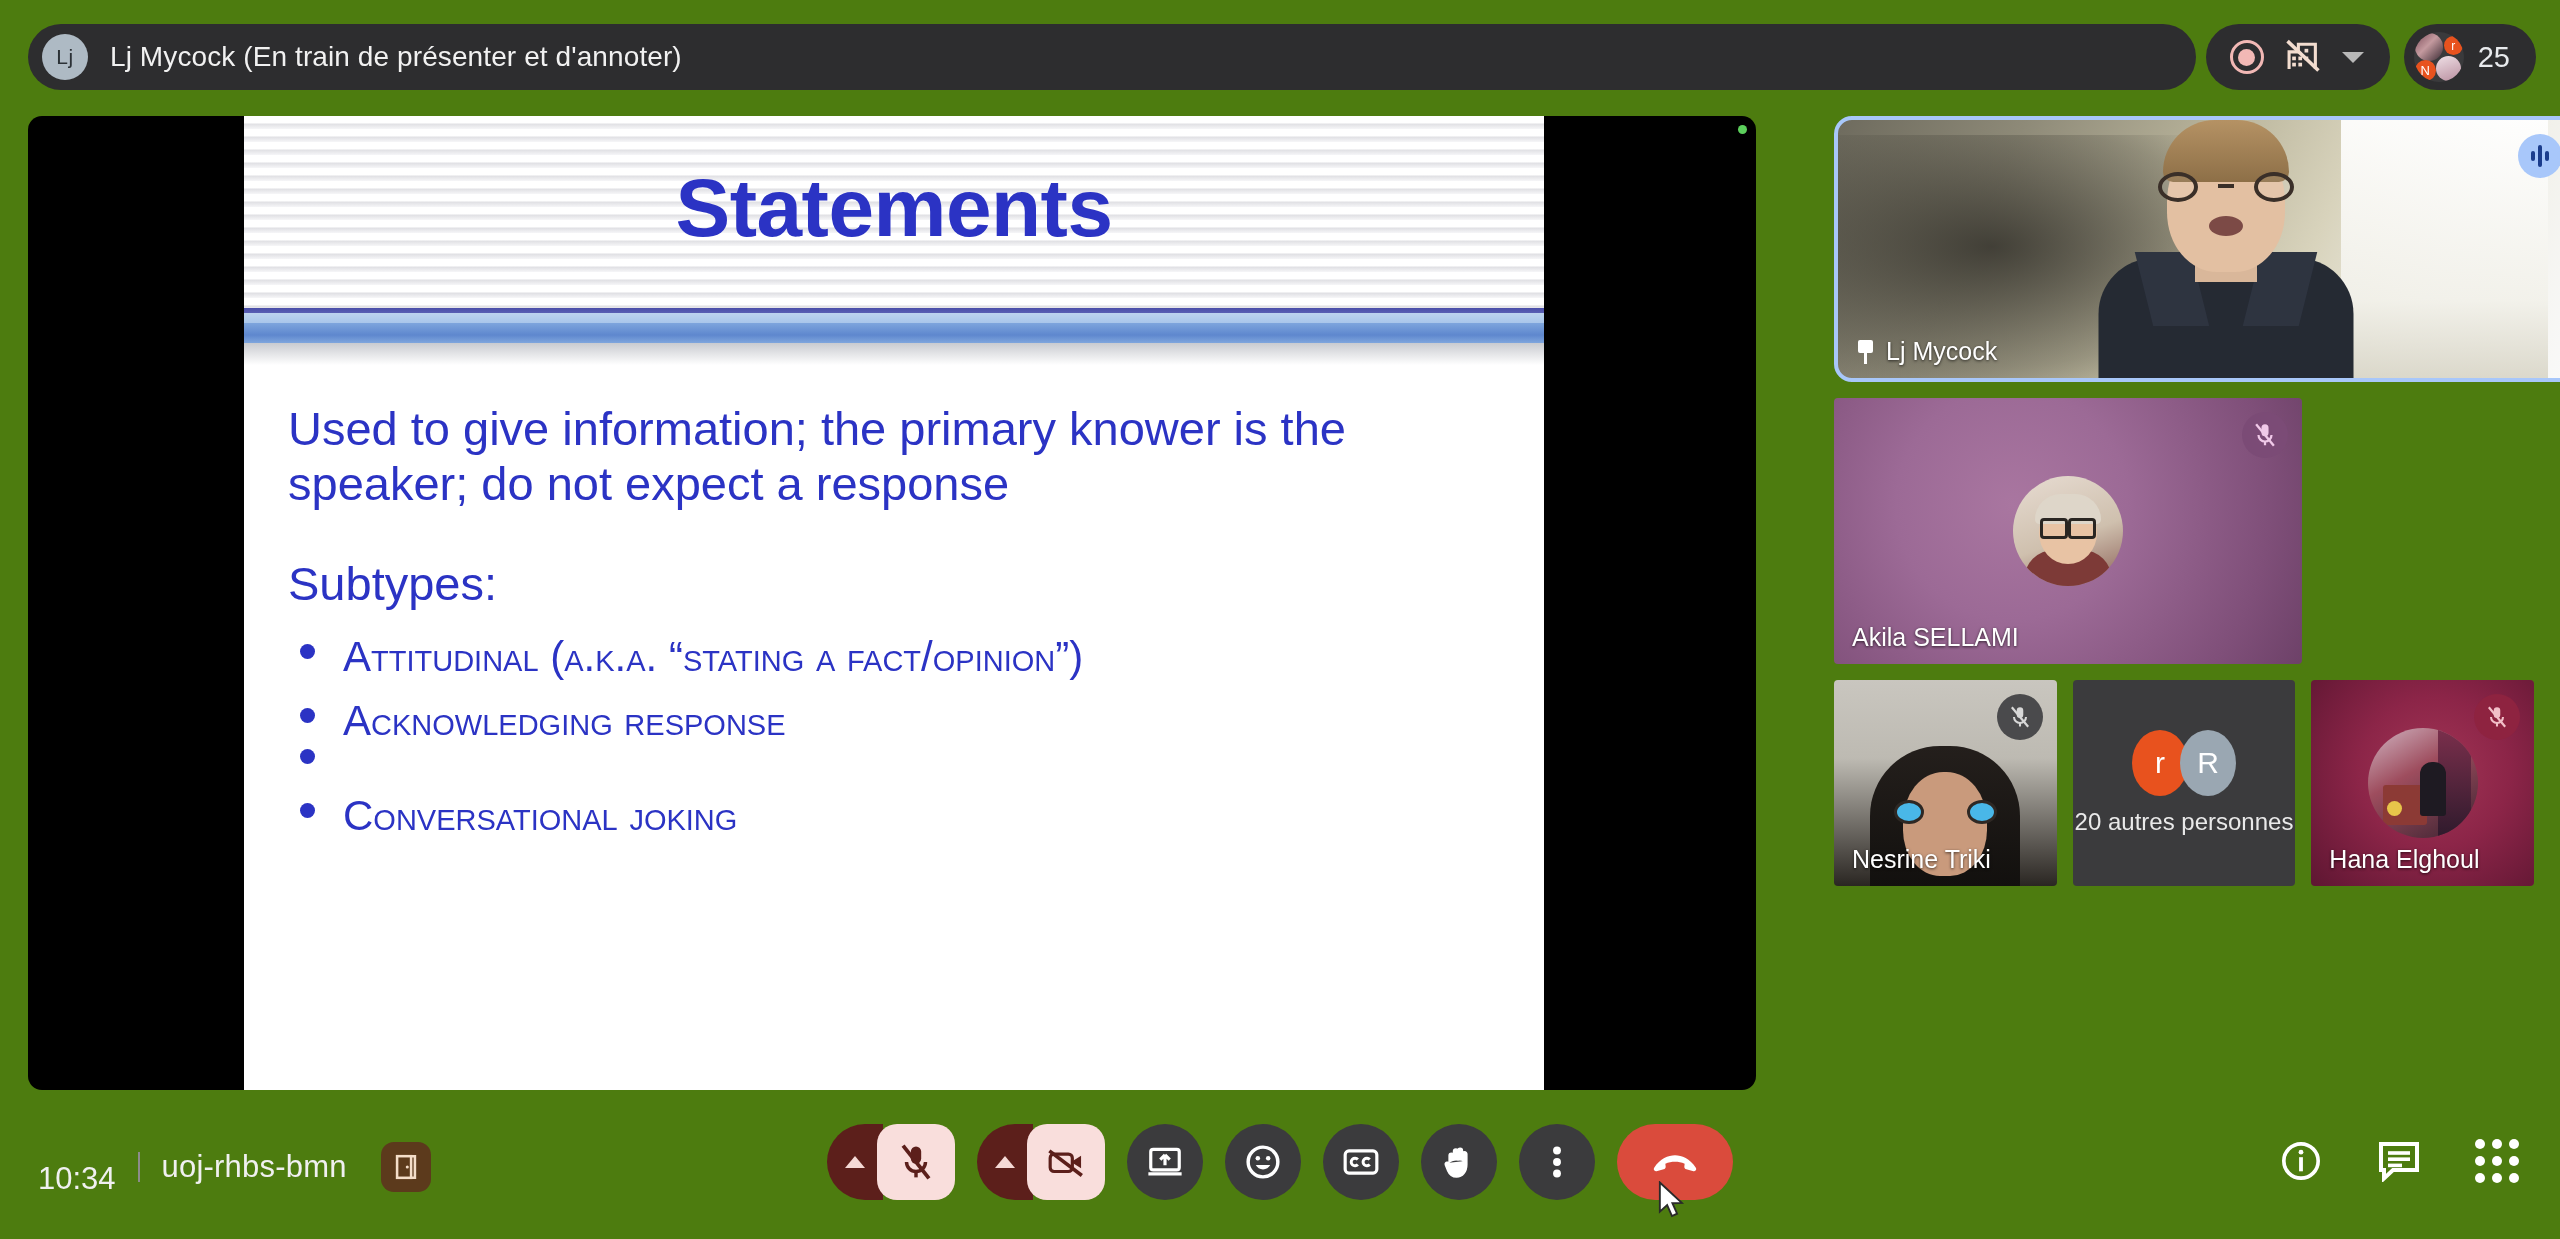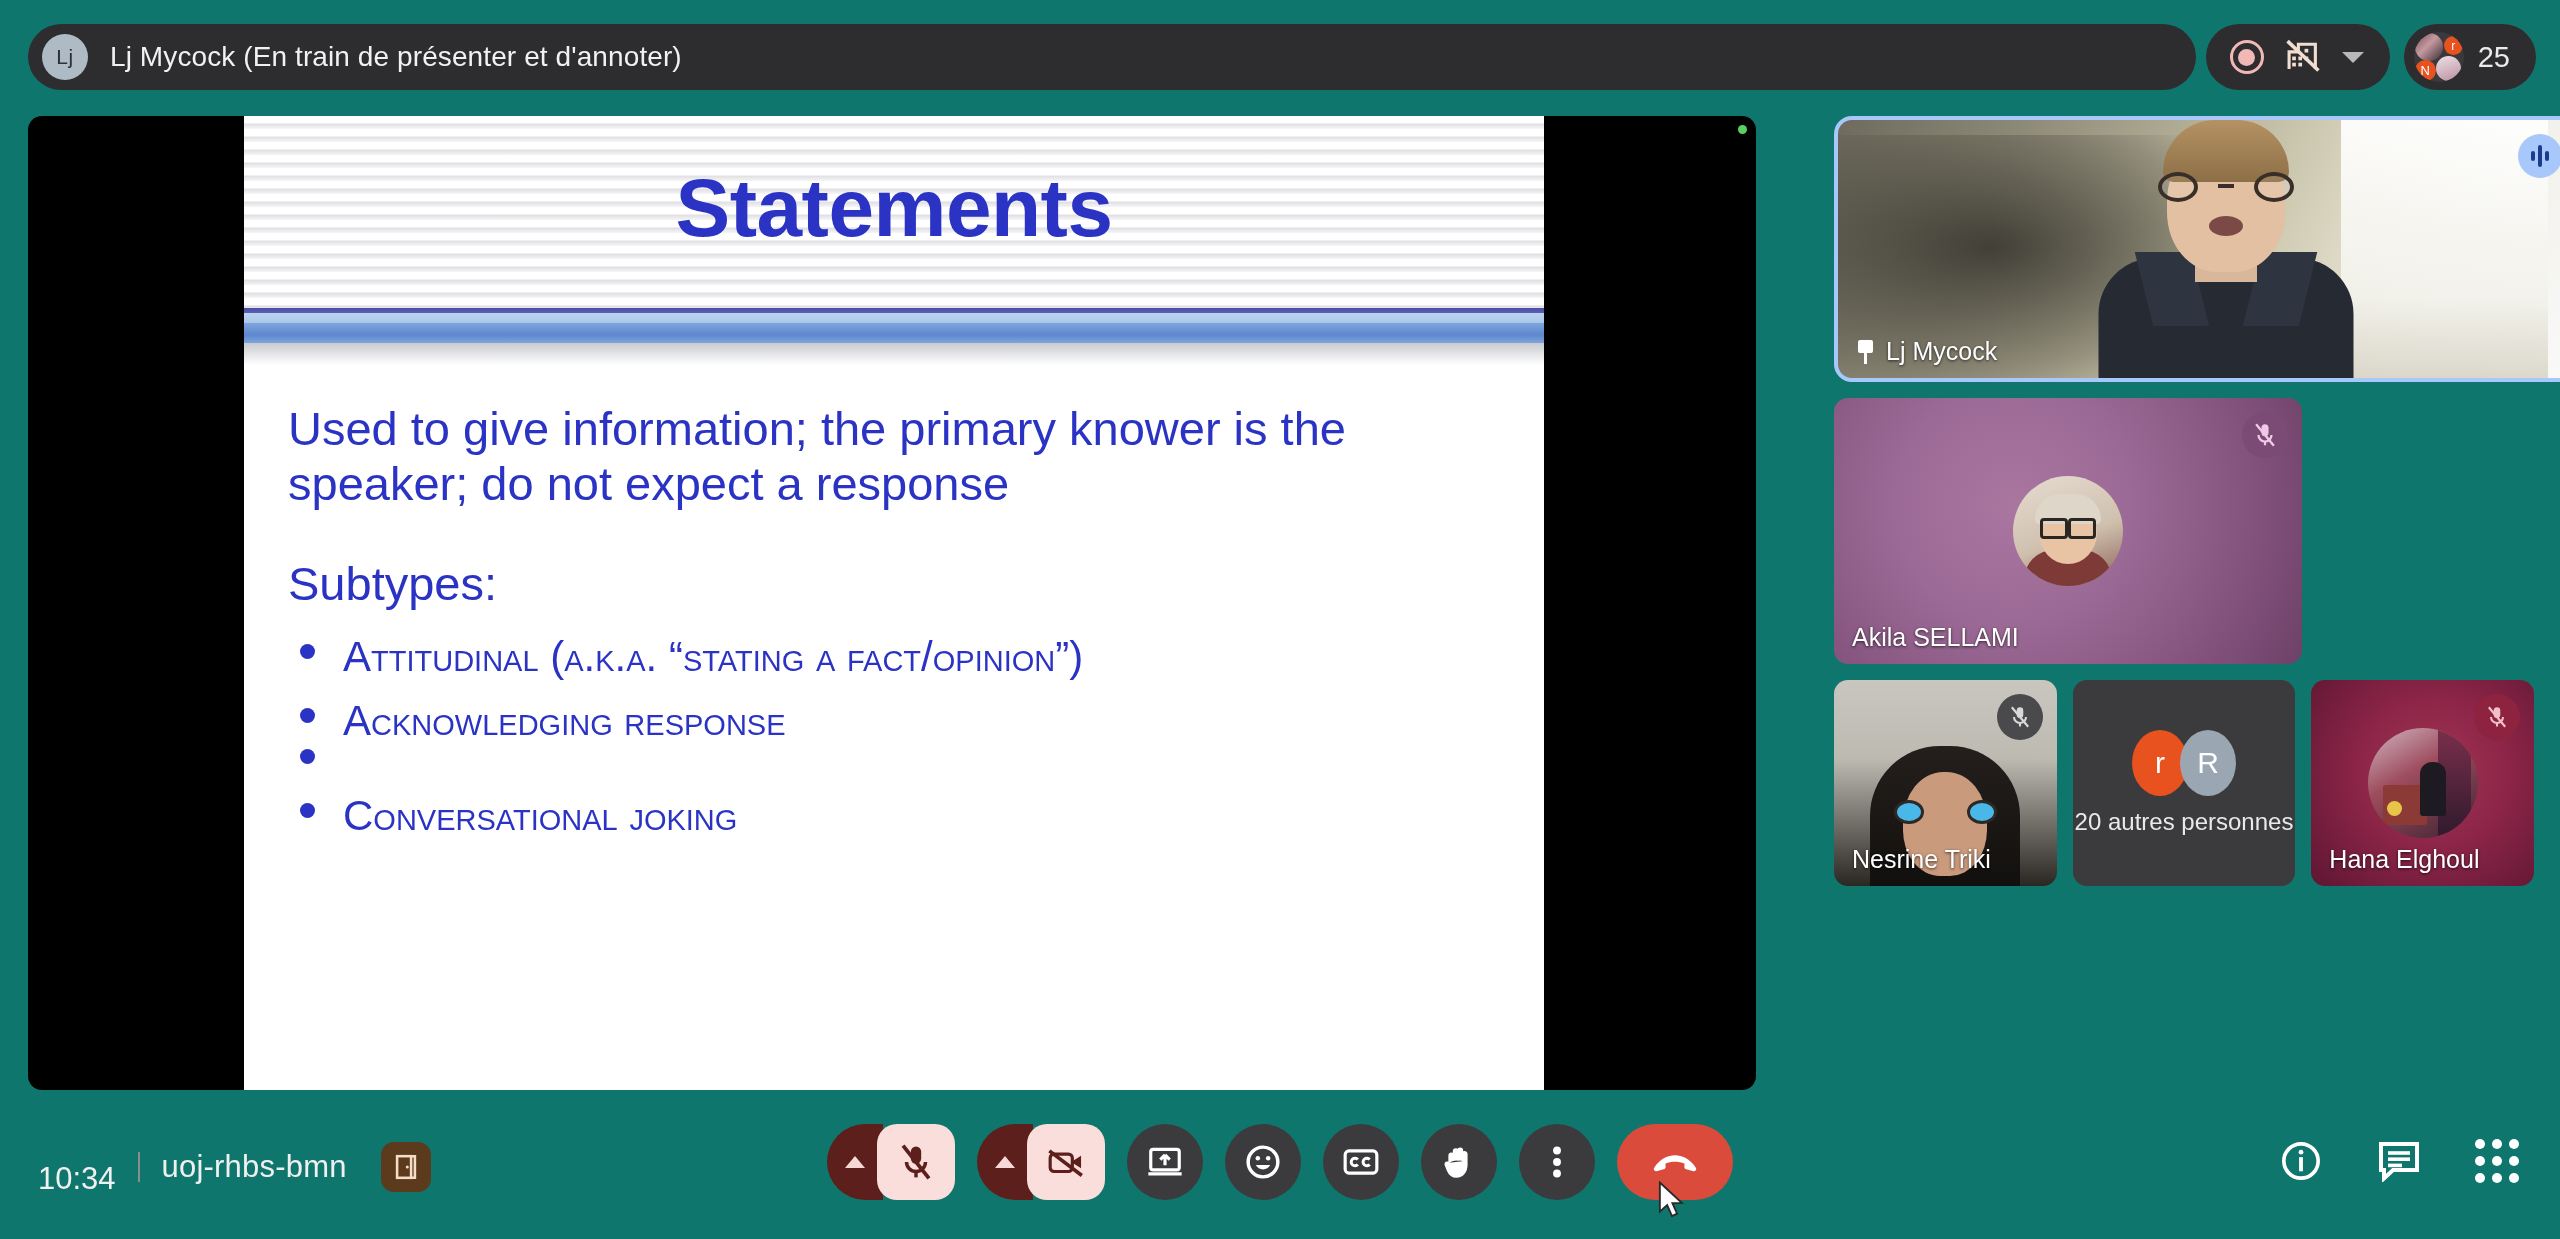--- a/index.html
+++ b/index.html
@@ -2,21 +2,21 @@
 <html><head>
 <meta charset="utf-8">
 <style>
   * { box-sizing: border-box; margin: 0; padding: 0; }
   html, body {
     width: 2560px; height: 1239px;
     background: #0e0e0e;
     font-family: "Liberation Sans", sans-serif;
     overflow: hidden;
   }
-  .app { position: relative; width: 2560px; height: 1239px; background: #0f766e; }
+  .app { position: relative; width: 2560px; height: 1239px; background: #4d7c0f; }
 
   
   .topbar {
     position: absolute; left: 0; top: 0; width: 2560px; height: 112px;
   }
   .presenter-pill {
     position: absolute; left: 28px; top: 24px;
     width: 2168px; height: 66px;
     background: #2d2d2f; border-radius: 34px;
     display: flex; align-items: center; padding-left: 14px;
@@ -114,21 +114,21 @@
     margin-bottom: 16px; font-variant: small-caps;
   }
   .sl-bullet {
     flex: 0 0 auto; width: 15px; height: 15px; border-radius: 50%;
     background: #2b33c4; margin-right: 28px; position: relative; top: -12px;
     margin-left: 12px;
   }
 
   
   .rail { position: absolute; left: 1786px; top: 116px; width: 748px; padding-left: 48px; }
-  .tile { position: relative; border-radius: 14px; overflow: hidden; }
+  .tile { position: relative; border-radius: 4px; overflow: hidden; }
   .tile-name {
     position: absolute; left: 18px; bottom: 12px; color: #fff;
     font-size: 25px; text-shadow: 0 1px 3px rgba(0,0,0,.7);
     display: flex; align-items: center; gap: 11px; z-index: 3;
   }
   .mic-badge {
     position: absolute; right: 14px; top: 14px; width: 46px; height: 46px;
     border-radius: 50%; display: flex; align-items: center; justify-content: center; z-index: 3;
   }
 

